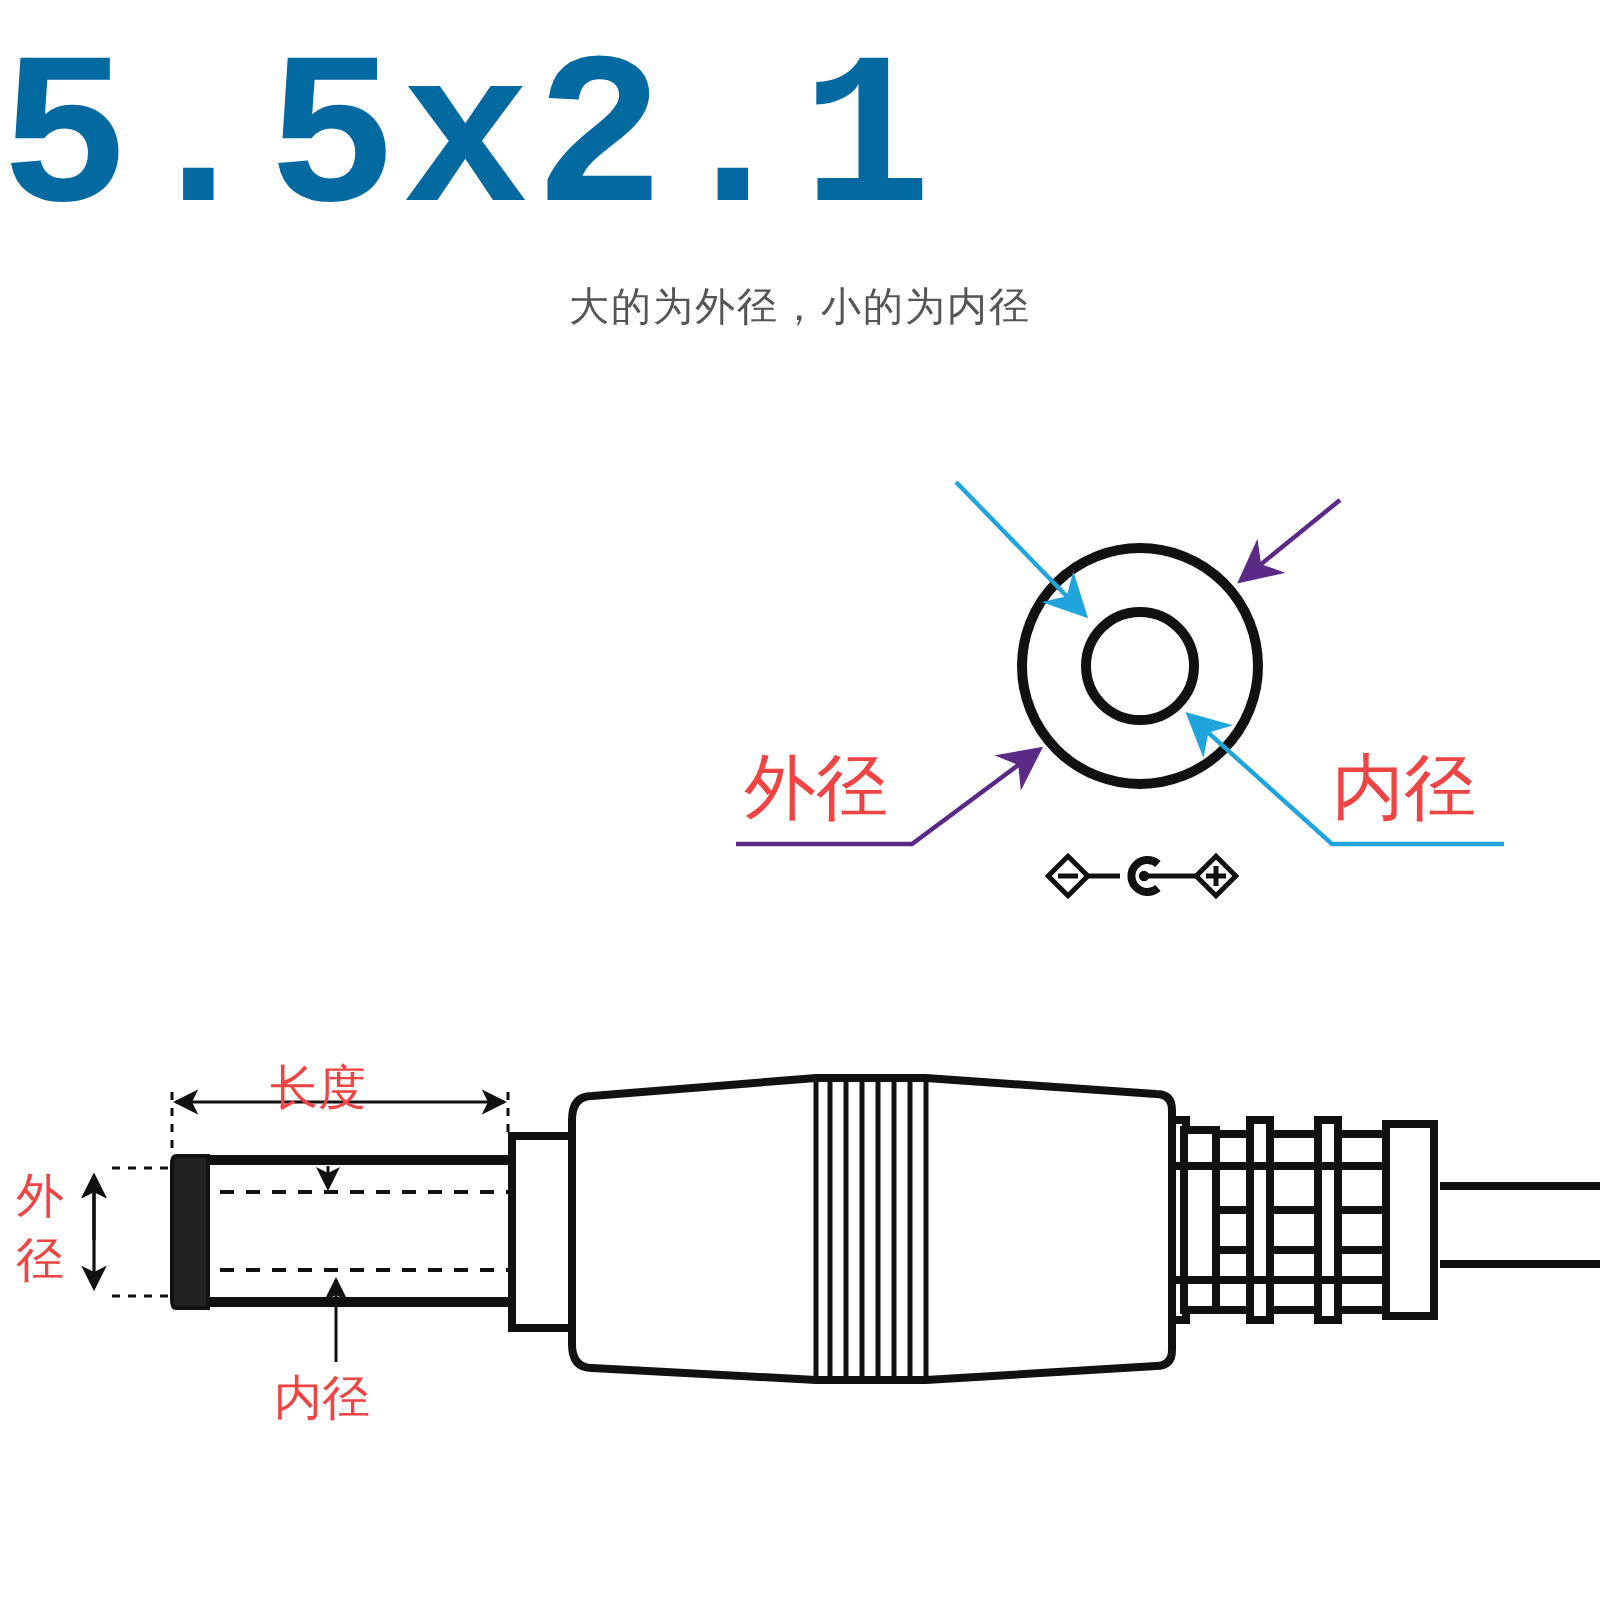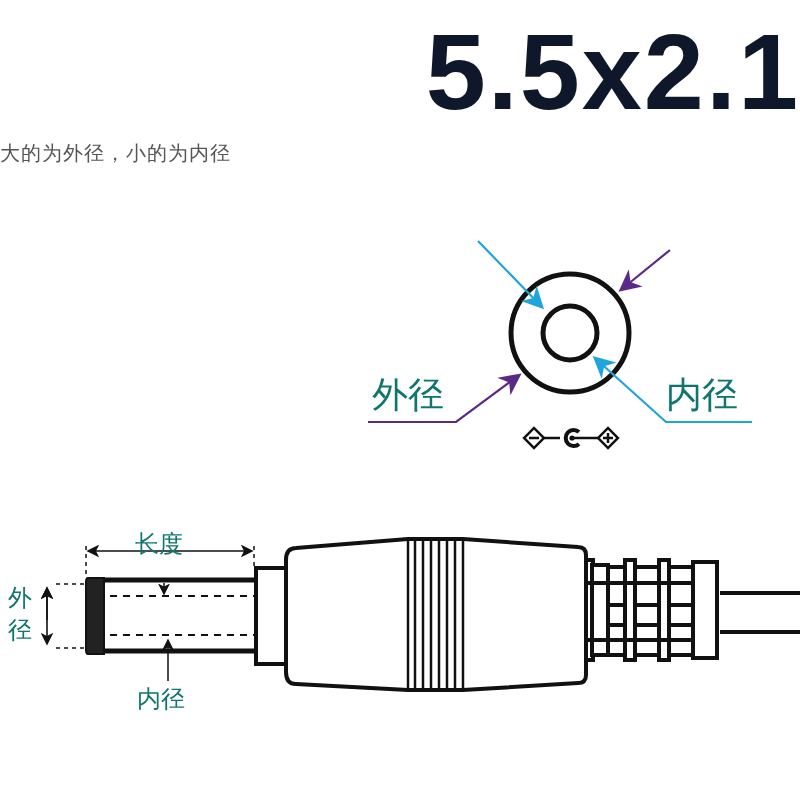--- a/index.html
+++ b/index.html
@@ -1,19 +1,19 @@
 <!DOCTYPE html>
 <html><head>
 <meta charset="utf-8">
 <style>
   html,body{margin:0;padding:0;background:#ffffff;}
   body{width:800px;height:800px;position:relative;overflow:hidden;font-family:"DejaVu Sans","Liberation Sans",sans-serif;}
-  .title{position:absolute;left:0;top:12px;width:800px;text-align:right;font-family:Liberation Sans, sans-serif;font-weight:bold;font-size:108px;letter-spacing:2px;color:#0f172a;line-height:120px;}
-  .subtitle{position:absolute;left:0;top:140px;width:800px;font-size:20px;color:#555555;letter-spacing:1px;}
-  .label{position:absolute;color:#0f766e;font-size:36px;line-height:40px;}
+  .title{position:absolute;left:0;top:12px;width:800px;text-align:left;font-family:Liberation Mono, monospace;font-weight:bold;font-size:108px;letter-spacing:2px;color:#0369a1;line-height:120px;}
+  .subtitle{position:absolute;left:0;top:140px;width:800px;text-align:center;font-size:20px;color:#555555;letter-spacing:1px;}
+  .label{position:absolute;color:#ef4444;font-size:36px;line-height:40px;}
   .label.small{font-size:24px;line-height:28px;}
   svg{position:absolute;left:0;top:0;}
 </style>
 </head>
 <body>
 
 <div class="title">5.5x2.1</div>
 <div class="subtitle">大的为外径，小的为内径</div>
 
 <svg width="800" height="800" viewBox="0 0 800 800">

